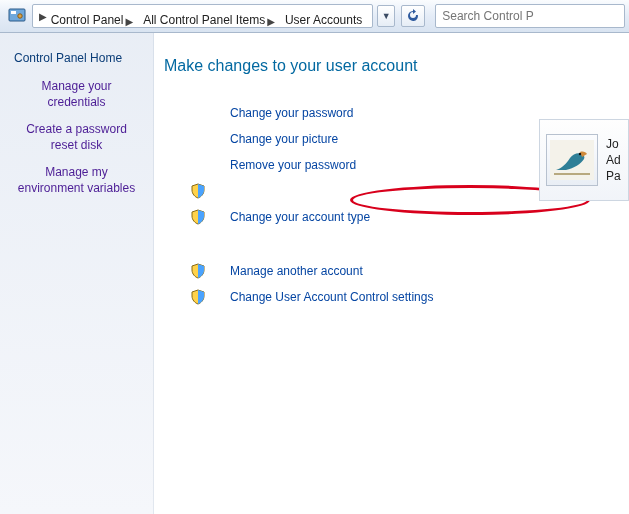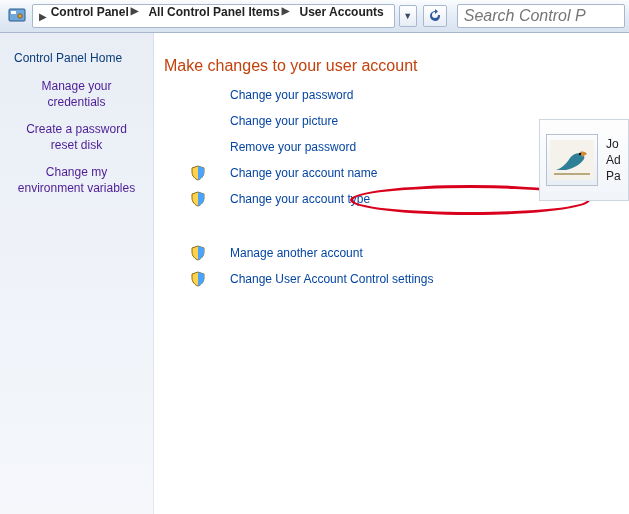--- a/index.html
+++ b/index.html
@@ -29,25 +29,24 @@
       display: flex;
       align-items: center;
       height: 24px;
       background: #fff;
       border: 1px solid #a8b8cc;
       border-radius: 2px;
       padding: 0 4px;
       flex: 0 0 auto;
     }
     .breadcrumb-seg {
-      display: flex; align-items: flex-start; height: 100%;
+      display: flex; align-items: flex-end; height: 100%;
       padding: 0 6px 0 4px;
       color: #222;
       cursor: pointer;
-      font-weight: bold;
     }
     .bc-arrow { color: #444; font-size: 10px; margin-left: 2px; }
     .toolbar .dd {
       width: 18px; height: 22px; border: 1px solid #a8b8cc;
       background: linear-gradient(#fff,#e6edf6);
       display: flex; align-items: center; justify-content: center;
       border-radius: 2px; margin-left: 2px; cursor: pointer;
       color: #3a4a63; font-size: 9px;
     }
     .toolbar .refresh {
@@ -61,21 +60,21 @@
       height: 24px;
       margin-left: 8px;
       border: 1px solid #a8b8cc;
       background: #fff;
       display: flex; align-items: center;
       padding: 0 6px;
       border-radius: 2px;
     }
     .search input {
       border: none; outline: none; width: 100%;
-      font-style: italic; color: #9aa6b5; font-size: 16px;
+      color: #9aa6b5; font-size: 12px;
       font-family: inherit;
     }
     .content {
       display: flex;
       height: calc(514px - 33px);
     }
     .sidebar {
       width: 154px;
       padding: 18px 14px 14px 14px;
       background: transparent;
@@ -91,22 +90,22 @@
     }
     .main {
       flex: 1;
       background: #fff;
       padding: 24px 0 0 0;
       position: relative;
       display: flex;
     }
     .main-inner { padding-left: 10px; }
     .main h2 {
-      color: #c2410c; font-weight: normal; font-size: 16px;
-      margin-bottom: 10px;
+      color: #0369a1; font-weight: normal; font-size: 16px;
+      margin-bottom: 28px;
     }
     .link-list { padding-left: 26px; }
     .link-row {
       display: flex; align-items: center; gap: 24px;
       margin-bottom: 6px; height: 20px;
     }
     .link-row a {
       color: #0646a3; text-decoration: none; cursor: pointer;
       font-size: 12px;
     }
@@ -171,21 +170,21 @@
   <div class="search">
     <input type="text" placeholder="Search Control P" style="">
   </div>
 </div>
 
 <div class="content">
   <div class="sidebar">
     <h4>Control Panel Home</h4>
     <a>Manage your credentials</a>
     <a>Create a password reset disk</a>
-    <a>Change my environment variables</a>
+    <a>Manage my environment variables</a>
   </div>
 
   <div class="main">
     <div class="main-inner">
       <h2>Make changes to your user account</h2>
 
       <div class="link-list">
         <div class="link-row">
           <span class="shield"></span>
           <a>Change your password</a>
@@ -198,21 +197,20 @@
           <span class="shield"></span>
           <a>Remove your password</a>
         </div>
         <div class="link-row">
           <span class="shield">
             <svg width="16" height="16" viewBox="0 0 16 16">
                 <path d="M8 1l6 2v4c0 4-3 7-6 8-3-1-6-4-6-8V3l6-2z" fill="#ffd24a" stroke="#8a6a12"></path>
                 <path d="M8 1l6 2v4c0 4-3 7-6 8V1z" fill="#4aa3ff"></path>
               </svg>
           </span>
-          <a>Change your account name</a>
         </div>
         <div class="link-row">
           <span class="shield">
             <svg width="16" height="16" viewBox="0 0 16 16">
                 <path d="M8 1l6 2v4c0 4-3 7-6 8-3-1-6-4-6-8V3l6-2z" fill="#ffd24a" stroke="#8a6a12"></path>
                 <path d="M8 1l6 2v4c0 4-3 7-6 8V1z" fill="#4aa3ff"></path>
               </svg>
           </span>
           <a>Change your account type</a>
         </div>

